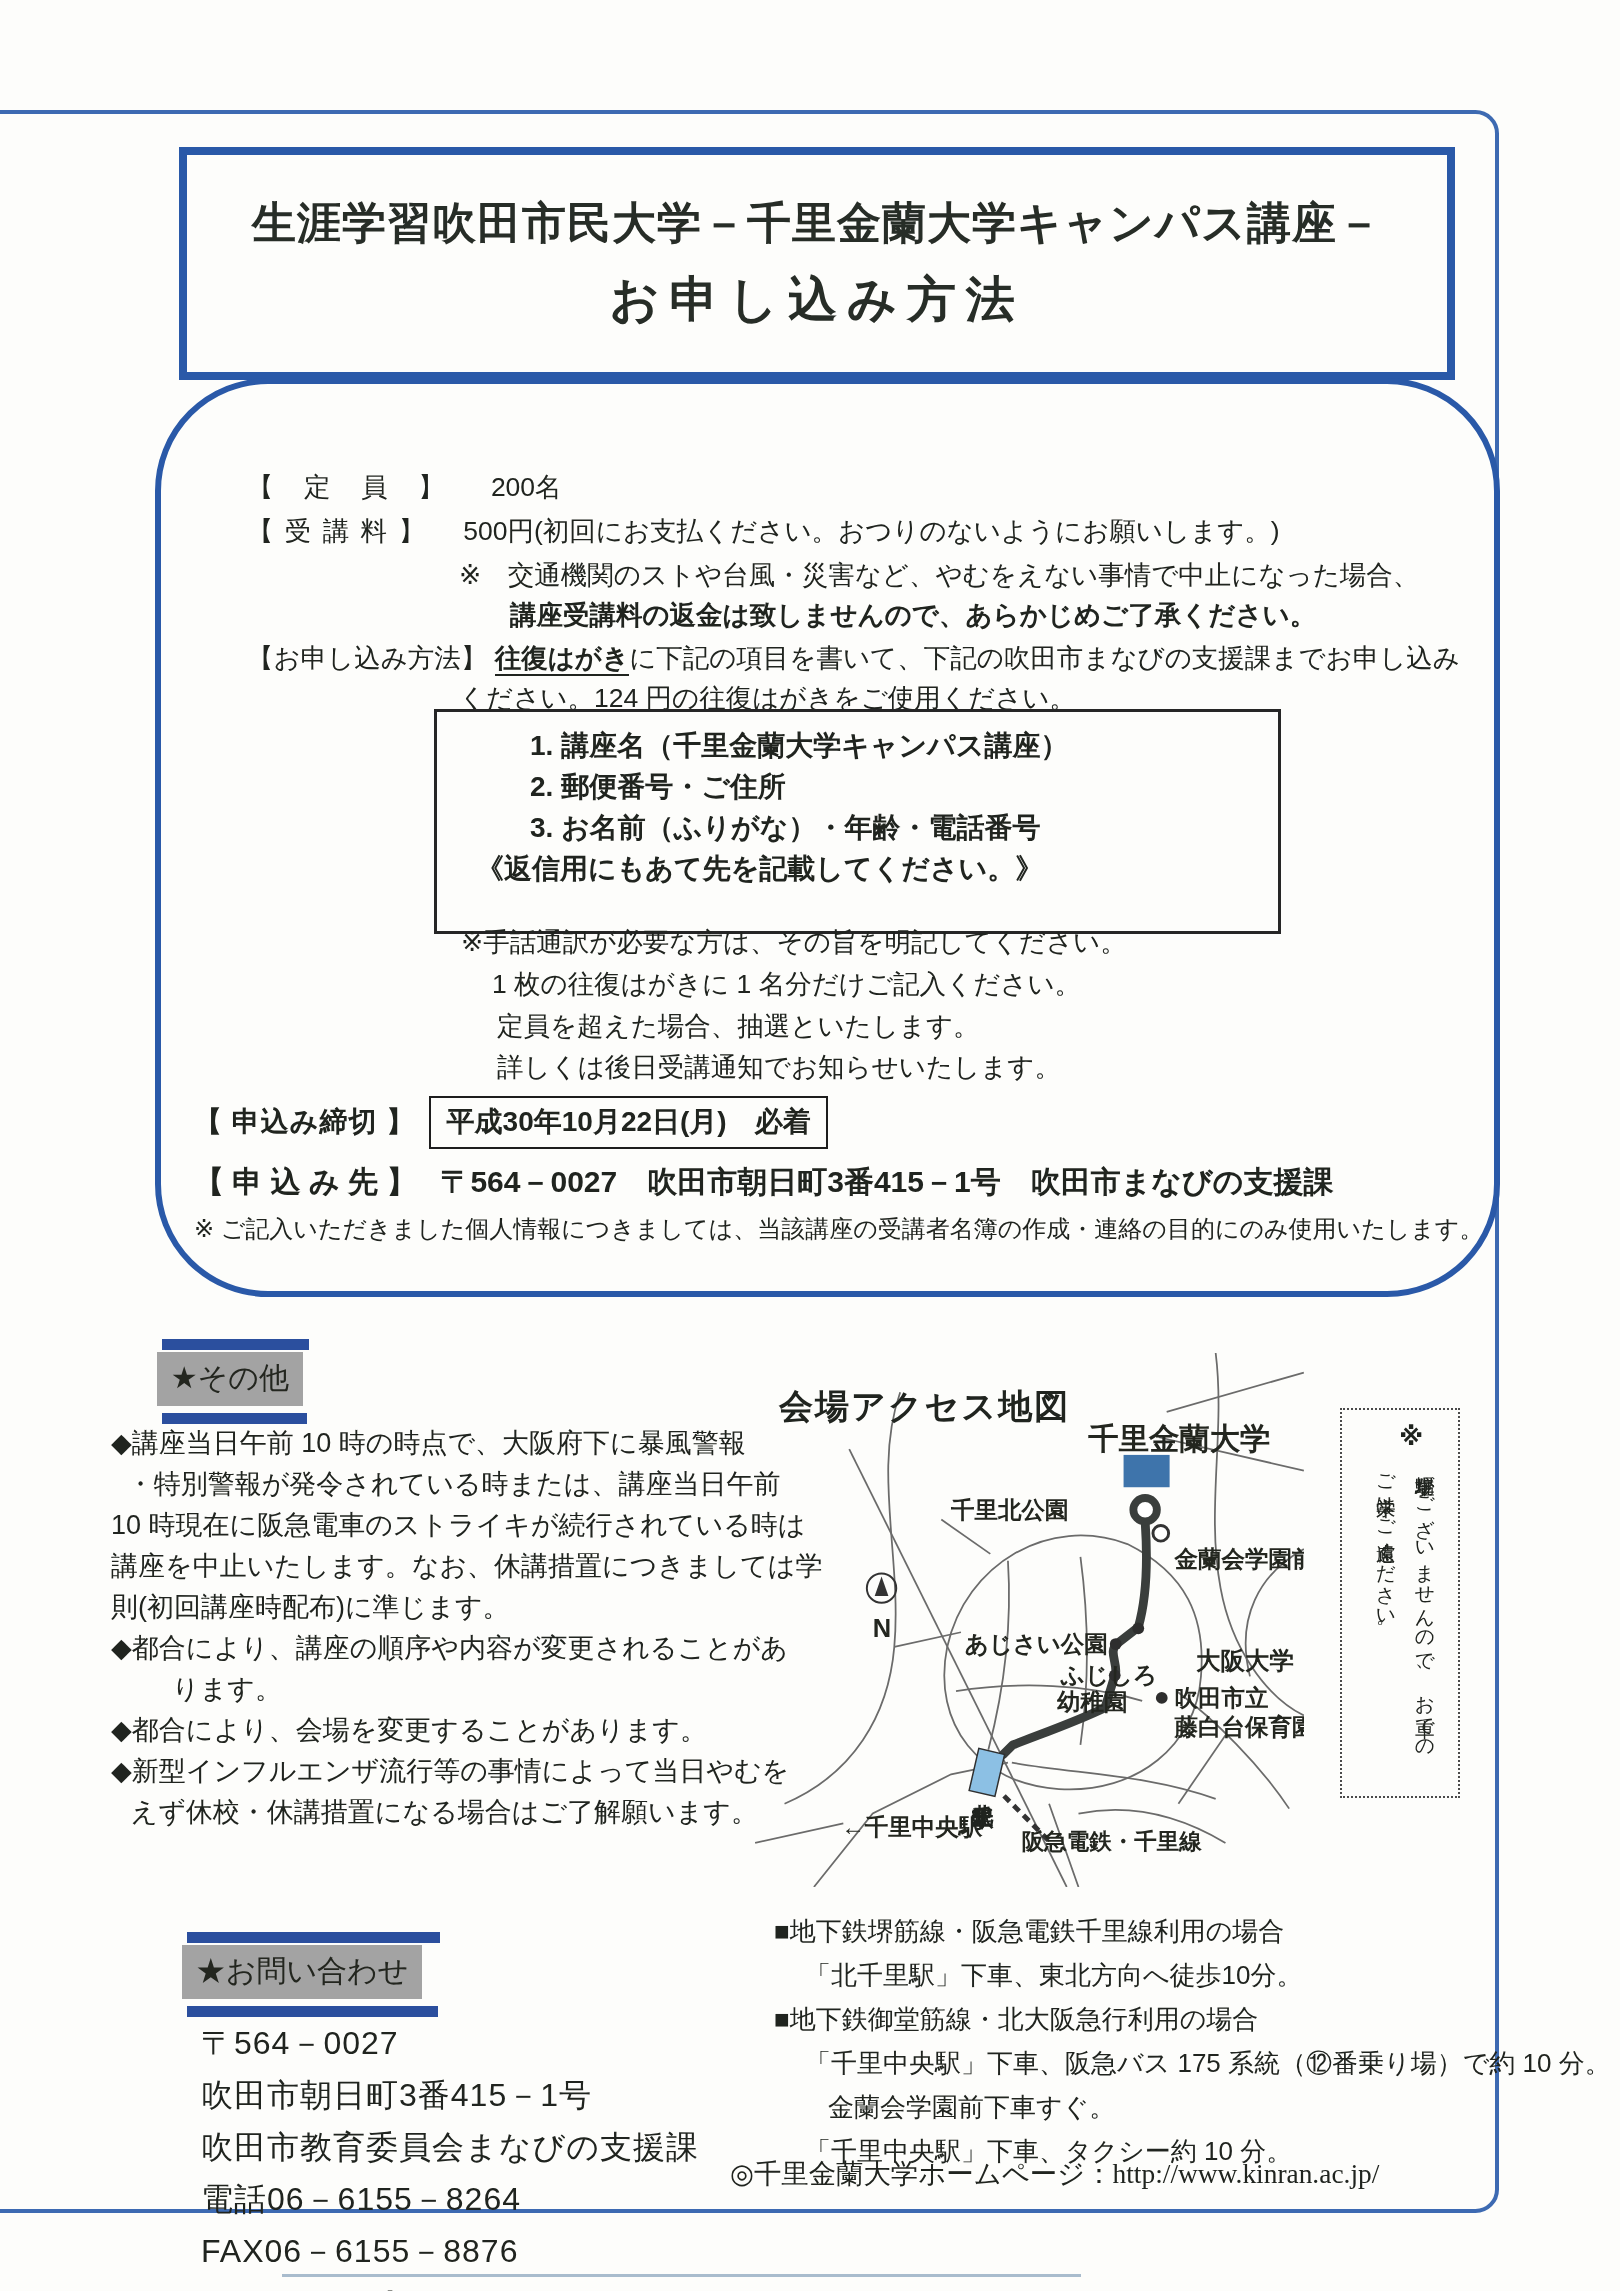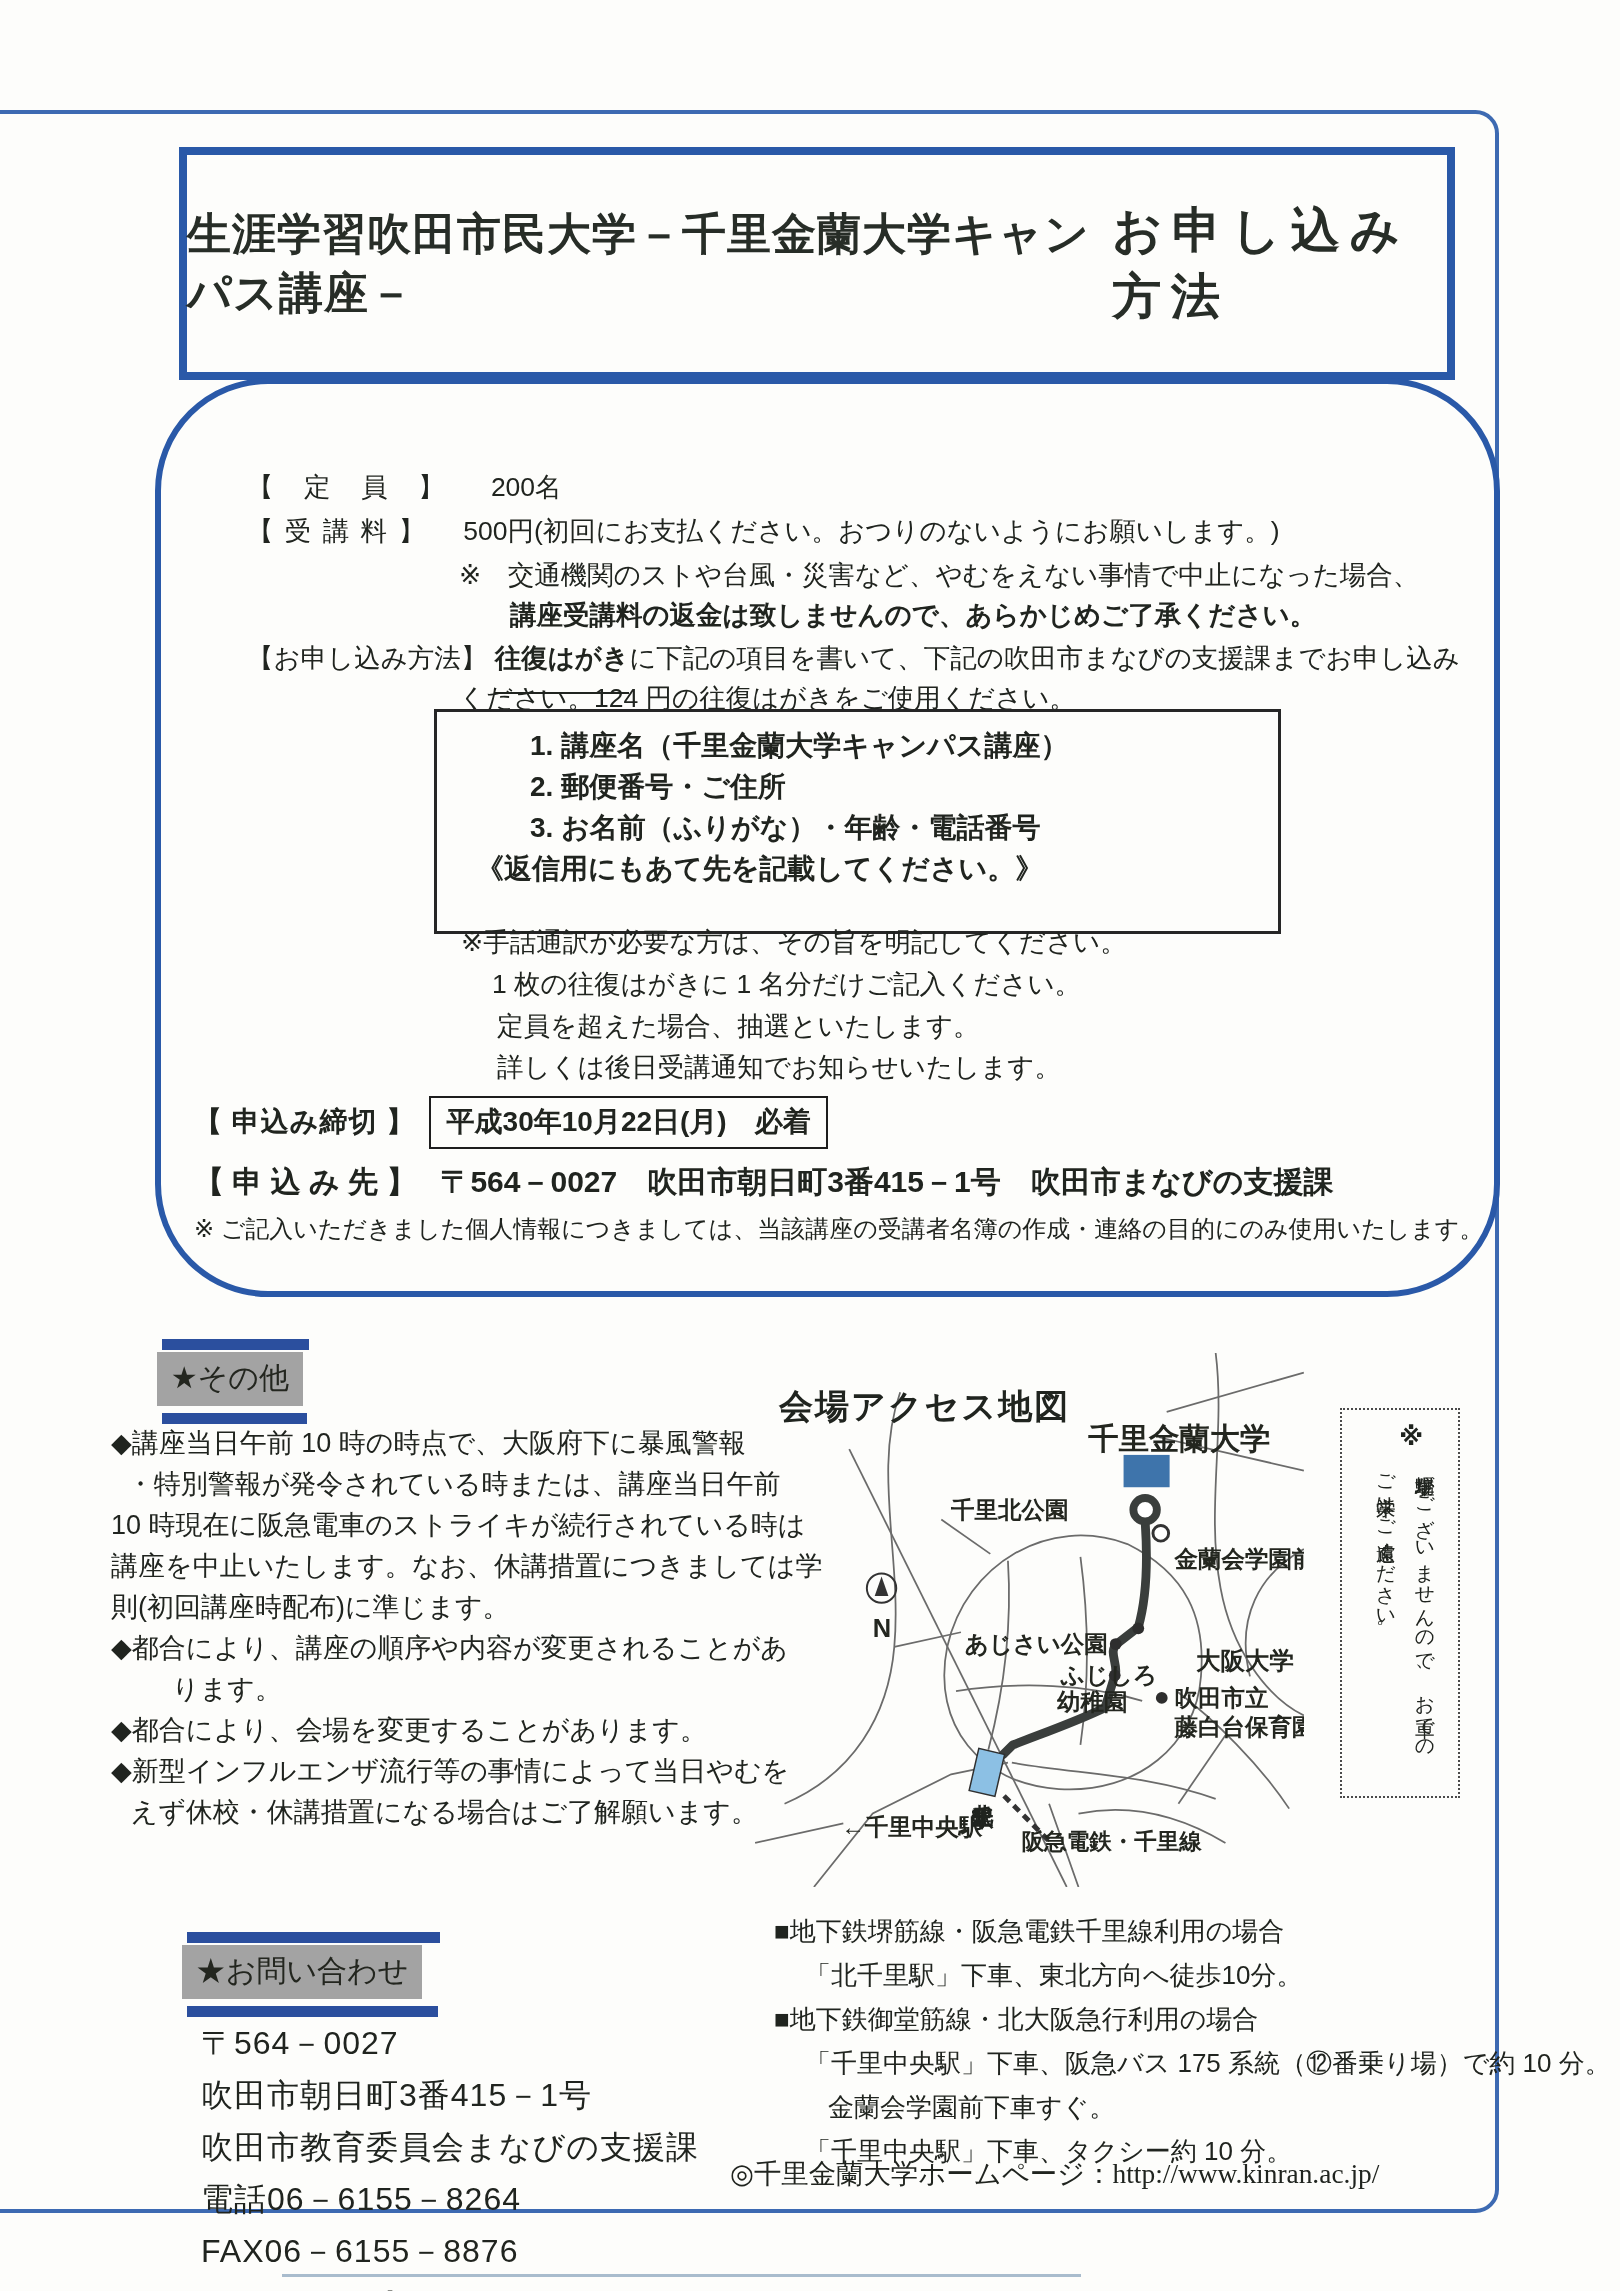--- a/index.html
+++ b/index.html
@@ -15,33 +15,33 @@
   #outer-frame {
     position:absolute; left:-21.6px; top:110px; width:1521px; height:2103px;
     border:4.9px solid #3d6ab2; border-radius:23.5px;
   }
   #bottom-scan-line { position:absolute; left:282px; top:2274px; width:799px; height:2.9px; background:#a9bccd; }
 
   
   #title-box {
     position:absolute; left:179px; top:147px; width:1276px; height:233px;
     border:8.8px solid #2a59a8; background:#fdfdfb;
-    display:flex; flex-direction:row; align-items:center; justify-content:center; gap:13.7px;
+    display:flex; flex-direction:column; align-items:center; justify-content:center; gap:13.7px;
   }
   #title-line1 { font-size:44px; font-weight:900; letter-spacing:1px; color:#272d27; }
   #title-line2 { font-size:49px; font-weight:900; letter-spacing:9.8px; color:#272d27; }
 
   
   #apply-box {
     position:absolute; left:155px; top:378px; width:1345px; height:919px;
     border:6.9px solid #2a59a8; border-radius:113px; background:transparent;
   }
   .body-line { font-size:26.5px; white-space:nowrap; }
   .blabel { letter-spacing:2px; }
-  .emph { font-weight:bold; border-bottom:2.9px solid #20241f; padding-bottom:19px; }
+  .emph { font-weight:bold; border-bottom:2.9px solid #20241f; padding-bottom:1px; }
 
   #postcard-box {
     position:absolute; left:434px; top:709px; width:847px; height:225px;
     border:3.9px solid #262626; padding:12.7px 0 0 93px;
   }
   .postcard-item { font-size:28px; font-weight:bold; line-height:41px; white-space:nowrap; }
   .postcard-item.last { margin-left:-54px; }
 
   #deadline-row { position:absolute; left:194px; top:1096px; display:flex; align-items:center; gap:13.7px; }
   #deadline-label { font-size:28px; font-weight:bold; letter-spacing:1px; white-space:nowrap; }

